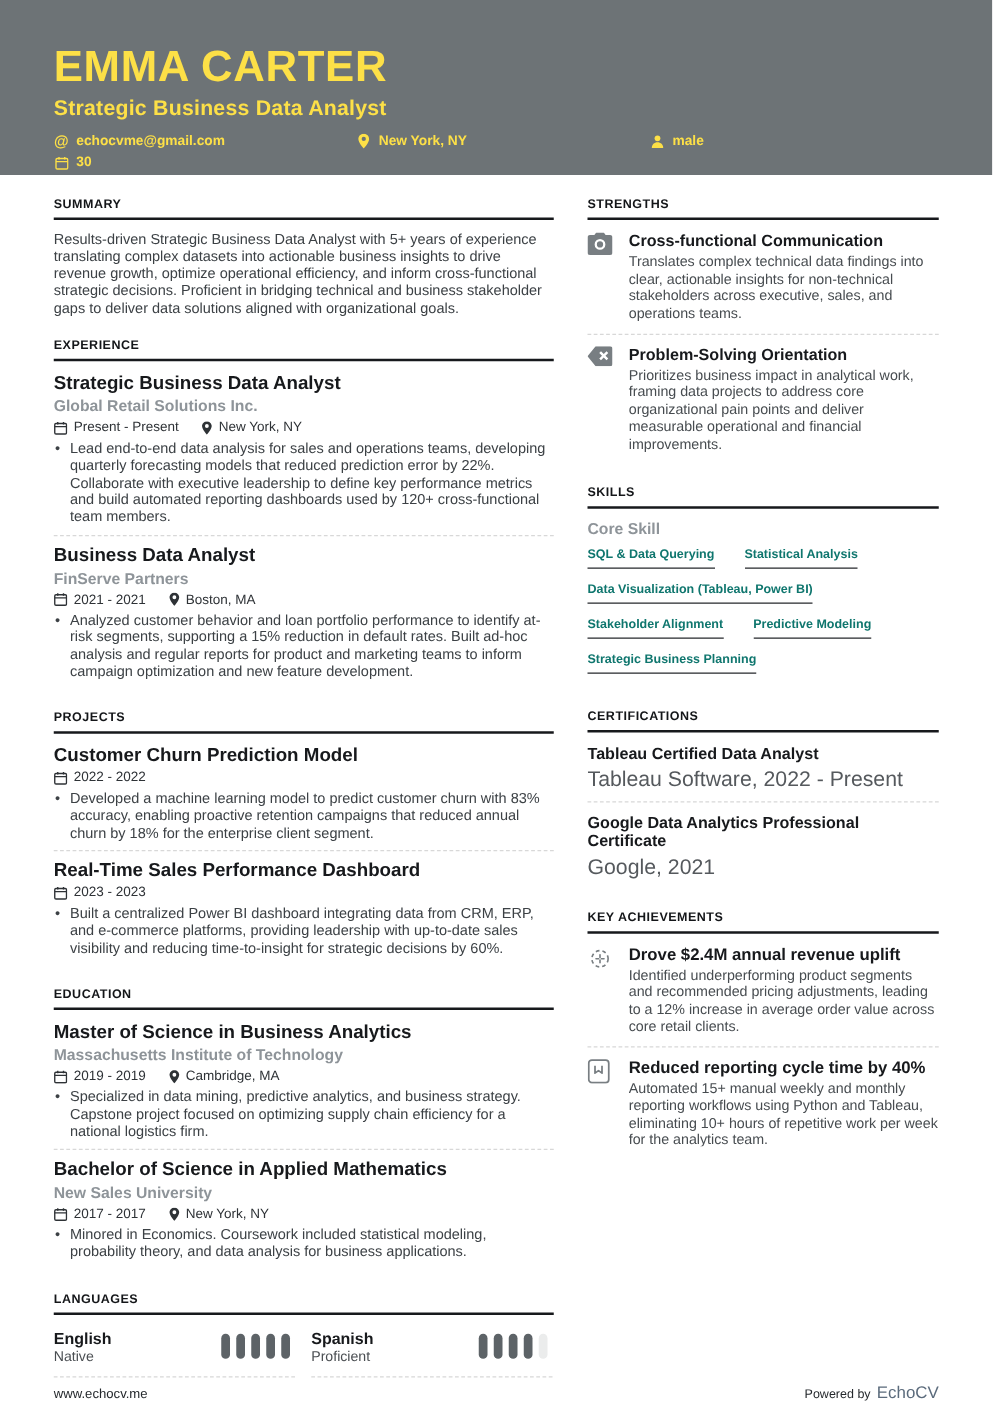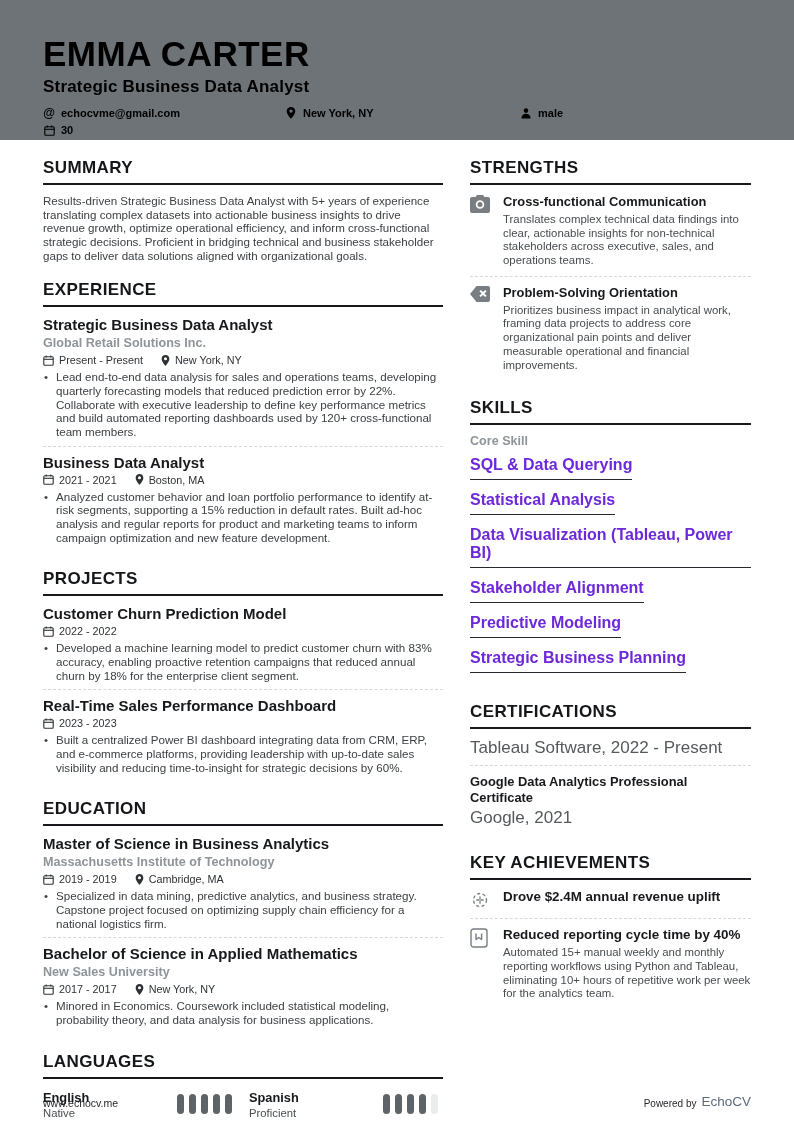--- a/index.html
+++ b/index.html
@@ -1,38 +1,38 @@
 <!DOCTYPE html>
 <html><head>
 <meta charset="utf-8">
 <style>
   * { margin:0; padding:0; box-sizing:border-box; }
   html,body { background:#fff; }
   body { font-family:"Liberation Sans","DejaVu Sans",sans-serif; color:#3c4145; }
   .page { position:relative; width:794px; height:1123px; background:#ffffff; overflow:hidden; margin:0 auto; }
 
   
-  .hero { background:#6d7376; color:#000000; padding:36px 43px 4px 43px; height:140px; }
+  .hero { background:#6d7376; color:#fde047; padding:36px 43px 4px 43px; height:140px; }
   .hero-name { font-size:35px; font-weight:800; letter-spacing:0.5px; line-height:1; }
   .hero-title { font-size:17px; font-weight:700; margin-top:6px; letter-spacing:0.2px; }
   .contact-grid { margin-top:10px; font-size:11px; font-weight:700; }
   .contact-row { display:flex; align-items:center; margin-top:5px; }
   .contact-item { display:flex; align-items:center; gap:6px; white-space:nowrap; }
   .ci-1 { width:242px; } .ci-2 { width:235px; }
   .cicon { display:inline-flex; width:12px; height:12px; align-items:center; justify-content:center; }
   .cicon svg { display:block; }
   .at-glyph { font-size:12px; font-weight:700; line-height:1; }
 
   
   .content { display:flex; padding:18px 43px 0 43px; gap:27px; }
   .col-left { width:400px; flex:0 0 400px; }
   .col-right { width:281px; flex:0 0 281px; }
 
   .sec { margin-bottom:18px; }
-  .sec-head { font-size:17px; font-weight:800; letter-spacing:0.4px; color:#141619;
+  .sec-head { font-size:10px; font-weight:800; letter-spacing:0.4px; color:#141619;
               border-bottom:2.5px solid #17191c; padding-bottom:5px; margin-bottom:9px; }
 
   
   .summary-text { font-size:11.6px; line-height:1.18; color:#3c4145; }
 
   .entry { padding-bottom:7px; margin-bottom:7px; }
   .entry:not(.last) { border-bottom:1px dashed #d8d8d8; }
   .entry-title { font-size:15px; font-weight:700; color:#17191c; margin-bottom:3px; }
   .entry-co { font-size:12.6px; font-weight:700; color:#8e9499; margin-bottom:4px; }
   .meta-row { display:flex; align-items:flex-end; gap:18px; font-size:10.8px; color:#2e3236; margin-bottom:4px; }
@@ -57,30 +57,30 @@
   .rc-item:not(.last) { border-bottom:1px dashed #d8d8d8; }
   .rc-icon { flex:0 0 22px; color:#787e82; padding-top:1px; }
   .rc-icon svg { display:block; }
   .rc-title { font-size:12.9px; font-weight:700; color:#17191c; margin-bottom:4px; }
   .ach-title { font-size:13.4px; }
   .rc-desc { font-size:11.4px; line-height:1.2; color:#474c50; }
   .rc-desc.clipped { max-height:52px; overflow:hidden; }
 
   .skill-group-label { font-size:12.6px; font-weight:700; color:#8e9499; margin-bottom:8px; }
   .skill-list { display:flex; flex-wrap:wrap; column-gap:24px; }
-  .skill-item { display:inline-block; font-size:16px; font-weight:700; color:#6d28d9;
+  .skill-item { display:inline-block; font-size:10px; font-weight:700; color:#0f766e;
                 border-bottom:1.8px solid #26292d; padding-bottom:5px; margin-bottom:11px; }
 
   .cert { padding-bottom:7px; margin-bottom:8px; }
   .cert:not(.last) { border-bottom:1px dashed #d8d8d8; }
   .cert-name { font-size:12.9px; font-weight:700; color:#17191c; line-height:1.2; margin-bottom:3px; }
   .cert-issuer { font-size:17px; color:#55595d; }
 
   
-  .footer { position:absolute; left:43px; right:43px; bottom:14px; display:flex;
+  .footer { position:absolute; left:43px; right:43px; bottom:2px; display:flex;
             justify-content:space-between; align-items:baseline; }
   .footer-site { font-size:10.5px; color:#24282c; }
   .footer-right { display:flex; align-items:flex-end; gap:5px; }
   .footer-powered { font-size:10px; color:#24282c; }
   .footer-brand { font-size:13.5px; color:#5b6b7c; }
 </style>
 </head>
 <body>
 
 <div class="page">
@@ -160,20 +160,21 @@
               <span>New York, NY</span>
             </span>
           </div>
           <ul class="bullets">
               <li>Lead end-to-end data analysis for sales and operations teams, developing quarterly forecasting models that reduced prediction error by 22%. Collaborate with executive leadership to define key performance metrics and build automated reporting dashboards used by 120+ cross-functional team members.</li>
             </ul>
         </div>
 
         <div class="entry last">
           <div class="entry-title">Business Data Analyst</div>
+          <div class="entry-co">FinServe Partners</div>
           <div class="meta-row">
             <span class="meta-item">
               <svg width="11" height="11" viewBox="0 0 11 11" fill="none" stroke="#2e3236" stroke-width="1.1">
                   <rect x="0.8" y="1.8" width="9.4" height="8.4" rx="1"></rect>
                   <line x1="0.8" y1="4.3" x2="10.2" y2="4.3"></line>
                   <line x1="3.2" y1="0.5" x2="3.2" y2="2.5"></line>
                   <line x1="7.8" y1="0.5" x2="7.8" y2="2.5"></line>
                 </svg>
               <span>2021 - 2021</span>
             </span>
@@ -358,40 +359,42 @@
           <span class="skill-item">Data Visualization (Tableau, Power BI)</span>
           <span class="skill-item">Stakeholder Alignment</span>
           <span class="skill-item">Predictive Modeling</span>
           <span class="skill-item">Strategic Business Planning</span>
         </div>
       </div>
 
       <div class="sec">
         <div class="sec-head">CERTIFICATIONS</div>
         <div class="cert">
+          <div class="cert-name">Tableau Certified Data Analyst</div>
           <div class="cert-issuer">Tableau Software, 2022 - Present</div>
         </div>
         <div class="cert last">
           <div class="cert-name">Google Data Analytics Professional Certificate</div>
           <div class="cert-issuer">Google, 2021</div>
         </div>
       </div>
 
       <div class="sec">
         <div class="sec-head">KEY ACHIEVEMENTS</div>
 
         <div class="rc-item">
           <span class="rc-icon">
             <svg width="20" height="20" viewBox="0 0 20 20" fill="none" stroke="currentColor" stroke-width="1.3">
                 <circle cx="10" cy="10" r="6.5" stroke-dasharray="3 2.4"></circle>
                 <path d="M10 6.8v2.1M10 11.1v2.1M6.8 10h2.1M11.1 10h2.1" stroke-linecap="round"></path>
               </svg>
           </span>
           <div>
             <div class="rc-title ach-title">Drove $2.4M annual revenue uplift</div>
+            <div class="rc-desc">Identified underperforming product segments and recommended pricing adjustments, leading to a 12% increase in average order value across core retail clients.</div>
           </div>
         </div>
 
         <div class="rc-item last">
           <span class="rc-icon">
             <svg width="18" height="20" viewBox="0 0 18 20" fill="none" stroke="currentColor" stroke-width="1.4">
                 <rect x="1" y="1" width="16" height="18" rx="2.5"></rect>
                 <path d="M6 5.5v6l2.8-2 2.8 2v-6" stroke-linejoin="round"></path>
               </svg>
           </span>

